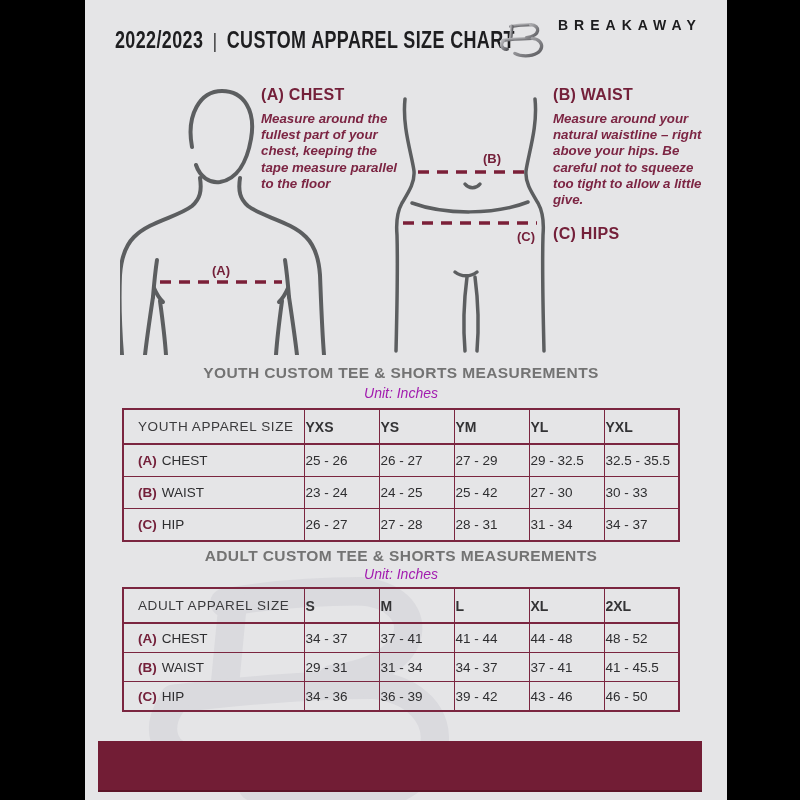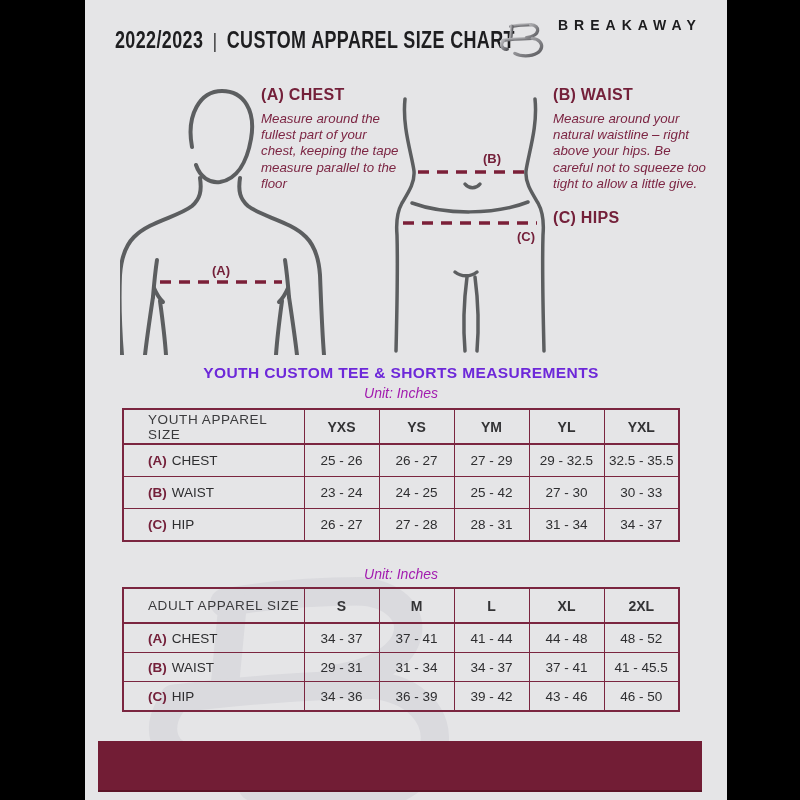--- a/index.html
+++ b/index.html
@@ -30,51 +30,51 @@
   .brand-name{
     font-size:14px;font-weight:700;letter-spacing:6px;color:#1c1c1e;white-space:nowrap;
   }
   
   .fig{position:absolute;}
   .guide-col{position:absolute;color:#7c2543;}
   .guide-heading{
     font-size:16px;font-weight:700;color:#74203a;letter-spacing:.3px;margin:0 0 7px 0;
   }
   .guide-body{
-    font-size:13.3px;font-style:italic;font-weight:400;
+    font-size:13.3px;font-style:italic;font-weight:700;
     line-height:1.22;color:#7c2543;margin:0;
   }
   .guide-chest{left:176px;top:86px;width:142px;}
   .guide-right{left:468px;top:86px;width:154px;}
   .guide-gap{margin-top:17px;}
   .svg-marker{font-weight:700;font-size:13px;fill:#74203a;font-family:"Liberation Sans",sans-serif;}
   
   .section-title{
     position:absolute;left:37px;width:558px;text-align:center;
-    font-size:15.5px;font-weight:700;color:#6d28d9;letter-spacing:.4px;
+    font-size:15.5px;font-weight:700;color:#737373;letter-spacing:.4px;
   }
   .section-unit{
     position:absolute;left:37px;width:558px;text-align:center;
     font-size:14px;font-style:italic;color:#a21caf;
   }
   
   table.size-table{
     position:absolute;left:37px;width:558px;
     border-collapse:collapse;table-layout:fixed;
     border:2px solid #7b2640;
     background:transparent;
   }
   .size-table col.c-label{width:181px;}
   .size-table th,.size-table td{
-    border:1px solid #7b2640;text-align:center;vertical-align:middle;
+    border:1px solid #7b2640;text-align:left;vertical-align:middle;
     color:#2e2e30;background:transparent;
   }
   .size-table thead th{border-bottom:2px solid #7b2640;}
   .size-table th.label-cell,.size-table td.label-cell{
-    text-align:left;padding-left:24px;
+    text-align:left;padding-left:14px;
   }
   .size-table thead th{font-size:14px;font-weight:700;color:#333335;}
   .size-table thead th.label-cell{font-weight:400;font-size:13.5px;letter-spacing:.6px;color:#3b3b3d;}
   .size-table td{font-size:13.5px;}
   .pfx{color:#74203a;font-weight:700;margin-right:5px;}
   #youth-table{top:408px;}
   #youth-table thead th{height:31px;}
   #youth-table td{height:29px;}
   #adult-table{top:587px;}
   #adult-table thead th{height:31px;}
@@ -230,20 +230,21 @@
           <td class="label-cell"><span class="pfx">(C)</span><span>HIP</span></td>
           <td>26 - 27</td>
           <td>27 - 28</td>
           <td>28 - 31</td>
           <td>31 - 34</td>
           <td>34 - 37</td>
         </tr>
       </tbody>
     </table>
 
+    <div class="section-title" style="top:547px;">ADULT CUSTOM TEE &amp; SHORTS MEASUREMENTS</div>
     <div class="section-unit" style="top:566px;">Unit: Inches</div>
 
     <table class="size-table" id="adult-table">
       <colgroup>
           <col class="c-label">
           <col>
           <col>
           <col>
           <col>
           <col>

